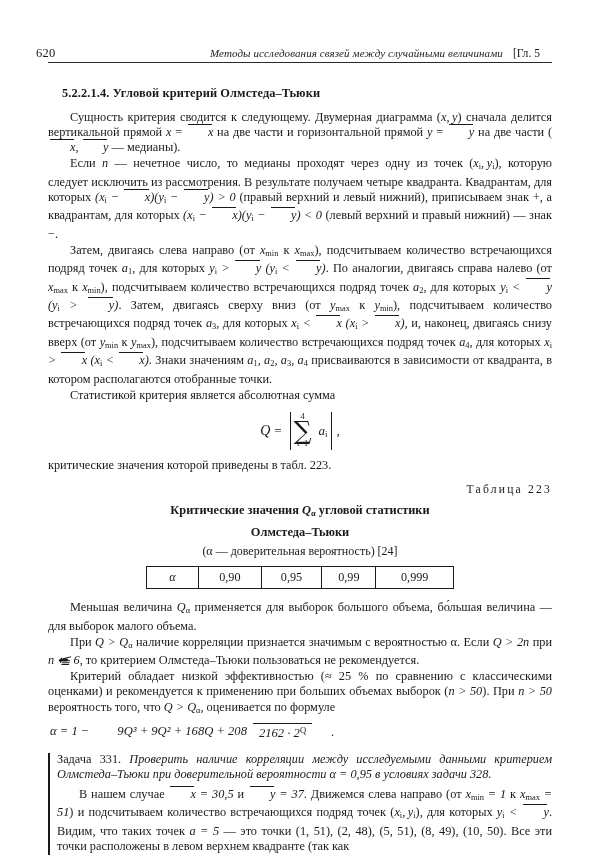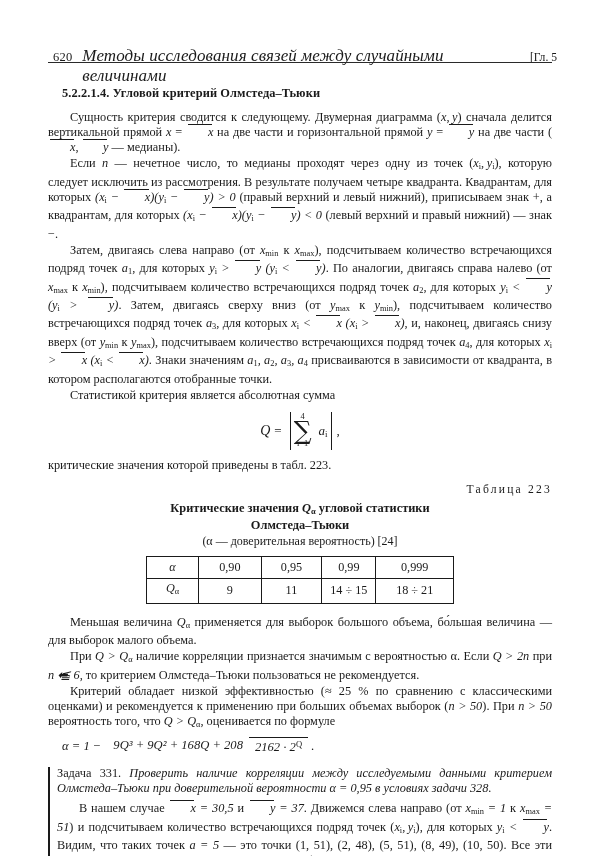--- a/index.html
+++ b/index.html
@@ -19,39 +19,39 @@
     position: absolute;
     left: 0; top: 0;
     width: 600px;
     height: 856px;
     padding: 0;
   }
 
   
   .runhead {
     position: absolute;
-    left: 53px;
+    left: 36px;
     top: 46px;
     width: 504px;
     display: flex;
     align-items: baseline;
     justify-content: space-between;
     font-size: 11.5px;
   }
   .runhead-page {
     font-family: "Liberation Serif", serif;
     font-size: 12.5px;
     letter-spacing: 0.2px;
   }
   .runhead-title {
     font-style: italic;
-    font-size: 17px;
+    font-size: 11px;
     letter-spacing: 0.1px;
     flex: 1;
-    text-align: left;
+    text-align: right;
     padding: 0 10px;
   }
   .runhead-chap {
     font-size: 11.6px;
     white-space: nowrap;
   }
   .runhead-rule {
     position: absolute;
     left: 48px;
     top: 62px;
@@ -136,21 +136,21 @@
   .tbl-num {
     text-align: right;
     font-size: 11.6px;
     letter-spacing: 2.2px;
     margin: 10px 0 5px 0;
   }
   .tbl-title {
     text-align: center;
     font-weight: bold;
     font-size: 12.4px;
-    line-height: 14px;
+    line-height: 19px;
     margin: 0 0 2px 0;
   }
   .tbl-sub {
     text-align: center;
     font-size: 12px;
     margin: 1px 0 7px 0;
   }
   table.crit {
     border-collapse: collapse;
     margin: 0 auto;
@@ -168,23 +168,24 @@
   table.crit td.hdcell { width: 48px; font-style: italic; }
   table.crit td.c1 { width: 58px; }
   table.crit td.c2 { width: 56px; text-align: center; }
   table.crit td.c3 { width: 50px; }
   table.crit td.c4 { width: 72px; }
 
   
   .disp-alpha {
     display: flex;
     align-items: center;
-    margin: 5px 0 4px 12px;
+    margin: 5px 0 4px 0;
     font-size: 12.6px;
     padding-left: 2px;
+    gap: 16px;
   }
   .disp-alpha .head { margin-right: 6px; white-space: nowrap; }
   .frac {
     display: inline-flex;
     align-items: center;
     vertical-align: middle;
     line-height: 1.18;
   }
   .frac .num { padding: 0 6px 1px 6px; white-space: nowrap; }
   .frac .den { padding: 1px 6px 0 6px; border-top: 1.1px solid #1a1a1a; white-space: nowrap; }
@@ -265,27 +266,20 @@
 
     <table class="crit">
       <tbody>
         <tr>
           <td class="hdcell">α</td>
           <td class="c1">0,90</td>
           <td class="c2">0,95</td>
           <td class="c3">0,99</td>
           <td class="c4">0,999</td>
         </tr>
-        <tr>
-          <td class="hdcell"><span>Q</span><sub class="s">α</sub></td>
-          <td class="c1">9</td>
-          <td class="c2">11</td>
-          <td class="c3">14 ÷ 15</td>
-          <td class="c4">18 ÷ 21</td>
-        </tr>
       </tbody>
     </table>
 
     <p class="para" style="margin-top:11px;">
       <span>Меньшая величина </span><span class="m">Q<sub class="s">α</sub></span><span> применяется для выборок большого объема, бо́льшая величина — для выборок малого объема.</span>
     </p>
 
     <p class="para">
       <span>При </span><span class="m">Q &gt; Q<sub class="s">α</sub></span><span> наличие корреляции признается значимым с вероятностью </span><span class="mr">α</span><span>. Если </span><span class="m">Q &gt; 2n</span><span> при </span><span class="m">n ⬅</span><span class="m" style="margin-left:-0.85em;">&nbsp;≦ 6</span><span>, то критерием Олмстеда–Тьюки пользоваться не рекомендуется.</span>
     </p>

